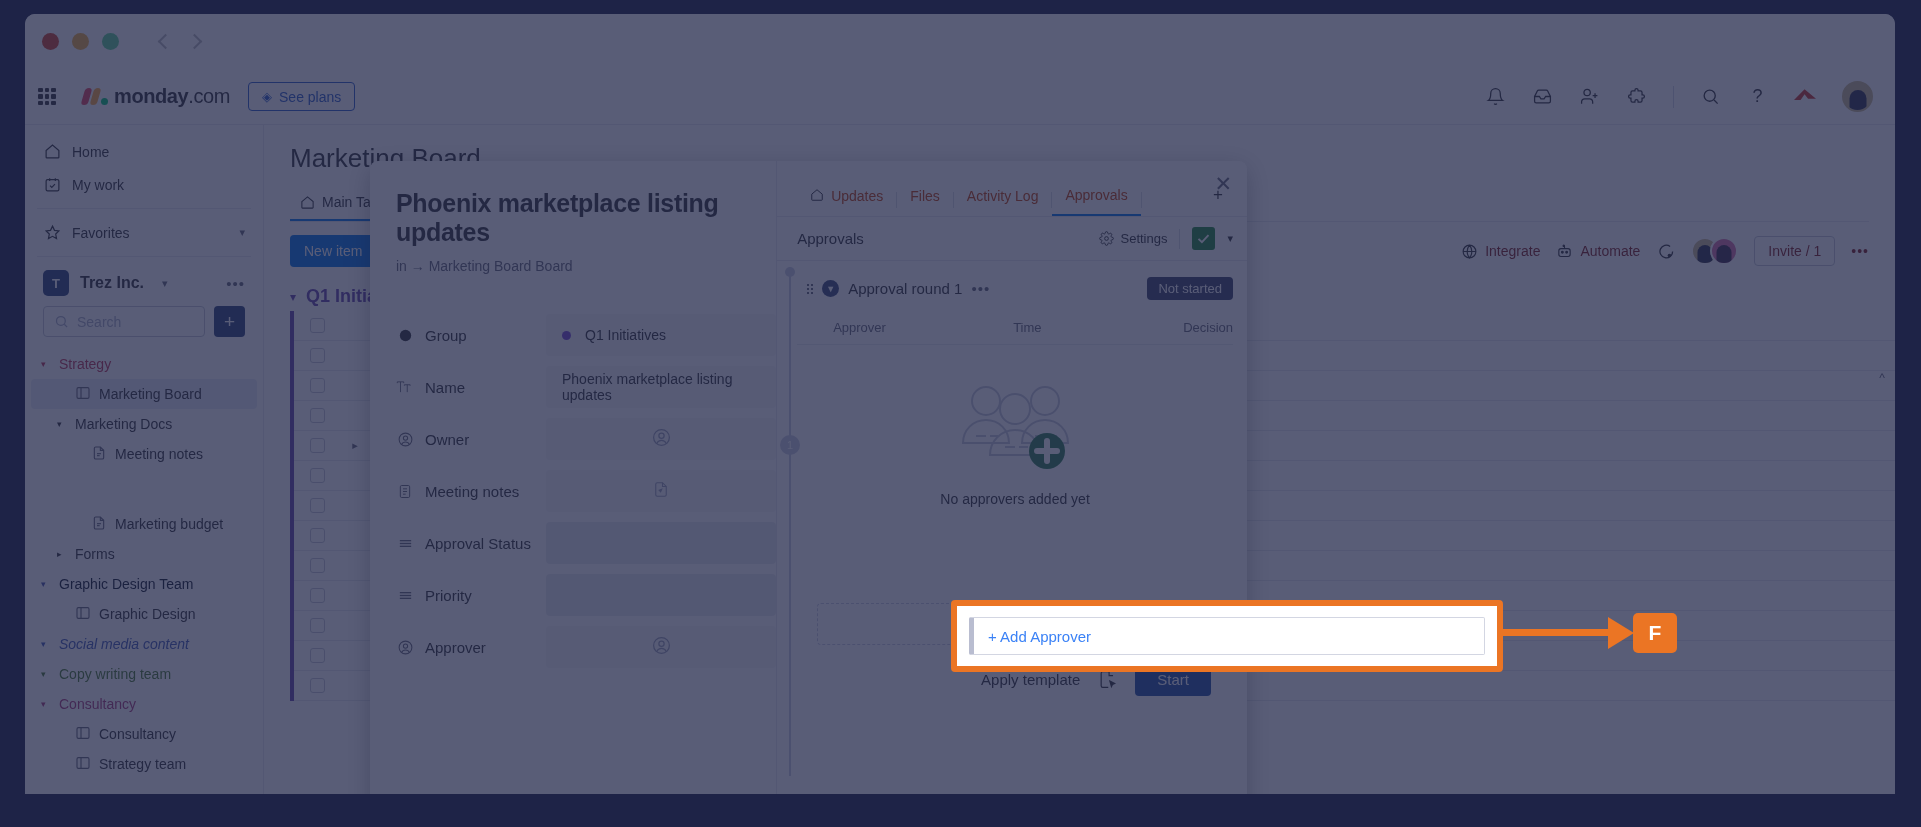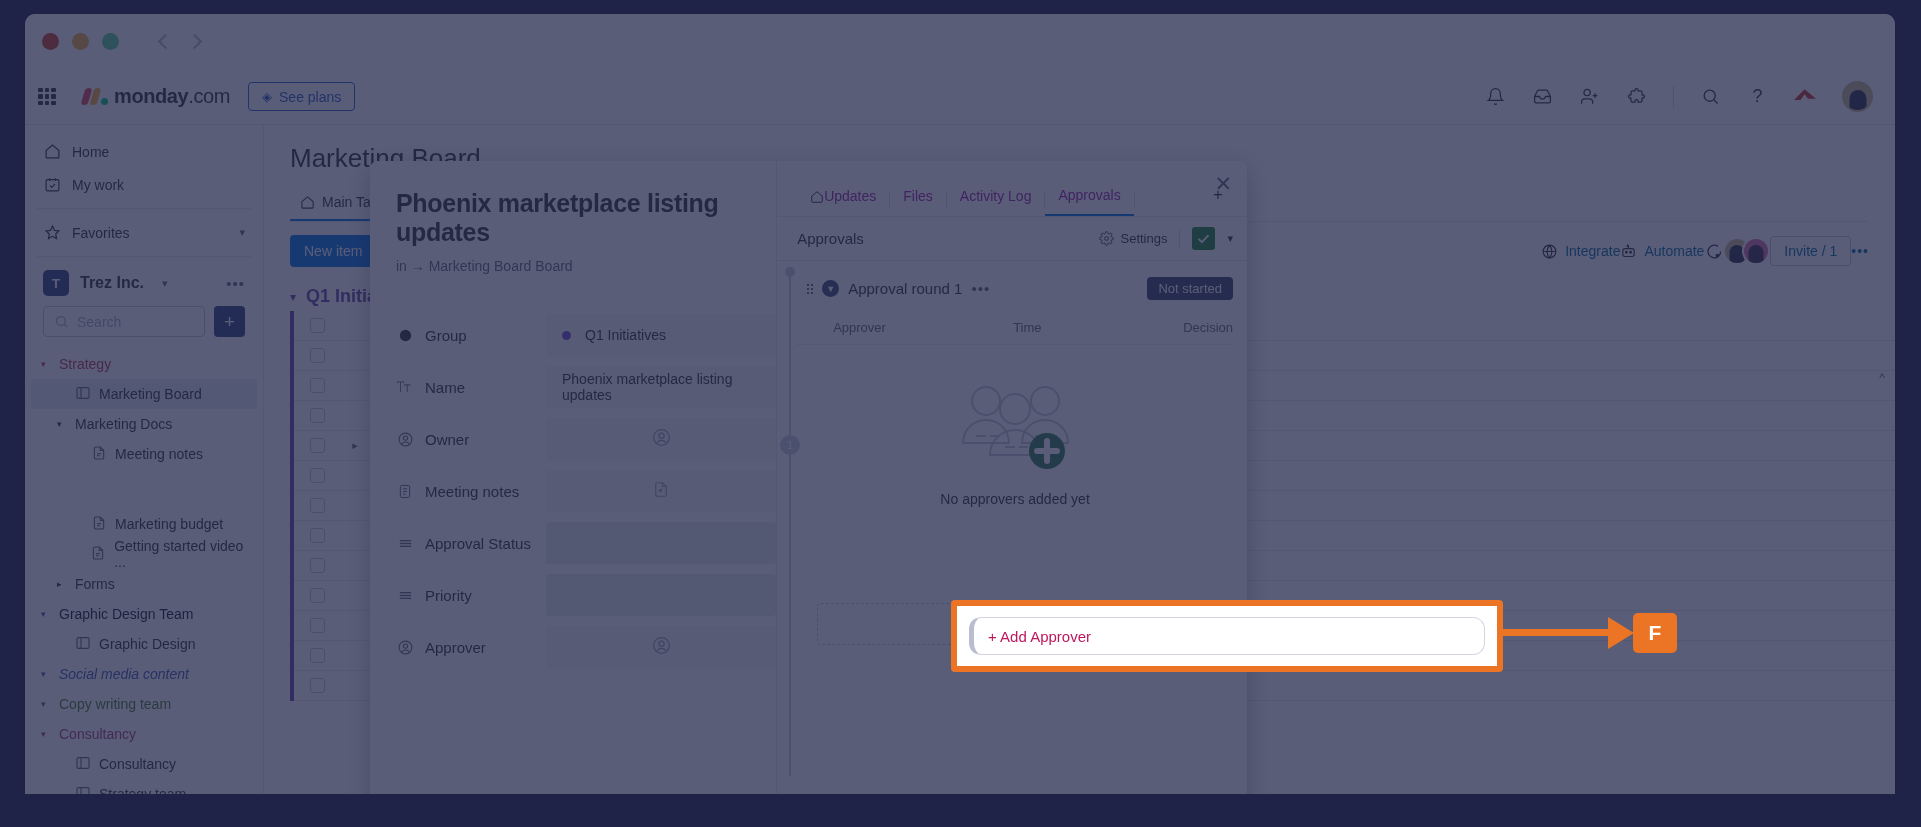--- a/index.html
+++ b/index.html
@@ -198,21 +198,21 @@
   #board-toolbar { display:flex; align-items:center; padding: 13px 26px; gap: 14px; }
   #new-item {
     background: #0073ea; color: #fff; font-size: 14px;
     height: 32px; border-radius: 4px; display: flex; align-items: center;
     cursor: pointer;
   }
   #new-item .lbl { padding: 0 14px; }
   #new-item .dv { width:1px; height:100%; background: rgba(255,255,255,.32); }
   #new-item .cv { padding: 0 9px; font-size: 11px; }
 
-  .tb-right { margin-left:auto; display:flex; align-items:center; font-size:14px; color:#0369a1;}
+  .tb-right { margin-left:auto; display:flex; align-items:center; gap:16px; font-size:14px; color:#7f1d1d;}
   .tb-item { display:flex; align-items:center; gap:7px; cursor:pointer; }
   .avatars { display:flex; }
   .av { width:28px; height:28px; border-radius:50%; border:2px solid #fff; position:relative; overflow:hidden;}
   .av1 { background:#c7b88f; }
   .av2 { background:#d36ea8; margin-left:-9px; }
   .av::after{ content:''; position:absolute; left:50%; top:6px; width:15px; height:22px;
     transform:translateX(-50%); background:#2b2f4a; border-radius:8px 8px 0 0;}
   .av2::after{ background:#3b2b4a; }
   #invite-btn { border:1px solid #c3c6d4; border-radius:4px; height:30px; padding:0 13px;
     display:flex; align-items:center; font-size:14px; cursor:pointer;}
@@ -279,22 +279,22 @@
     position: absolute; right: 15px; top: 12px;
     font-size: 21px; color: #676879; cursor: pointer; line-height:1;
     z-index: 5;
   }
   #mr-tabs {
     display: flex; align-items: center; height: 56px;
     padding: 22px 14px 0 20px; gap: 0;
     border-bottom: 1px solid #e6e9ef;
   }
   .mrt {
-    font-size: 14px; color: #a21caf; padding: 4px 13px 11px;
-    cursor: pointer; display:flex; align-items:flex-end; 
+    font-size: 14px; color: #c2410c; padding: 4px 13px 11px;
+    cursor: pointer; display:flex; align-items:flex-start; gap:7px;
     position: relative;
   }
   .mrt.active { border-bottom: 2px solid #0073ea; }
   .mrt-sep { width:1px; height:16px; background:#d9dbe4; }
   .mrt-plus { margin-left:auto; font-size:17px; color:#323338; padding: 0 10px 9px; cursor:pointer; }
 
   #mr-head {
     display: flex; align-items: center; height: 44px;
     padding: 0 14px 0 20px; border-bottom: 1px solid #e6e9ef;
   }
@@ -354,23 +354,23 @@
     border: 6px solid #eb7524;
     background: #ffffff;
     border-radius: 4px;
     z-index: 60;
     display: flex; align-items: center;
     padding: 0 12px;
   }
   #add-approver-field {
     flex: 1; height: 38px; border: 1px solid #d3d6e2;
     border-left: 5px solid #b9bdd0;
-    border-radius: 12px;
+    border-radius: 2px;
     display:flex; align-items:center; padding-left: 14px;
-    font-size:15px; color:#be185d;
+    font-size:15px; color:#3b82f6;
   }
 
   #add-round-btn {
     margin: 8px 14px 0 20px; height: 42px;
     border: 1px dashed #c9cce0; border-radius: 4px;
     display:flex; align-items:center; justify-content:center;
     font-size:15px; color:#323338; cursor:pointer;
   }
   #mr-footer {
     display:flex; align-items:center; justify-content:flex-end;
@@ -570,30 +570,20 @@
             </div>
             <div class="tree-row" style="padding-left: 42px; margin-top: 40px;">
               <span class="caret"></span>
               <span><svg width="16" height="16" viewBox="0 0 24 24" fill="none" stroke="#676879" stroke-width="1.7">
                   <path d="M14 3H7a2 2 0 0 0-2 2v14a2 2 0 0 0 2 2h10a2 2 0 0 0 2-2V8z"></path>
                   <path d="M14 3v5h5"></path>
                   <line x1="9" y1="13" x2="15" y2="13"></line>
                   <line x1="9" y1="16" x2="13" y2="16"></line>
                 </svg></span>
               <span style="color: rgb(50, 51, 56);">Marketing budget</span>
-            </div>
-            <div class="tree-row" style="padding-left: 42px;">
-              <span class="caret"></span>
-              <span><svg width="16" height="16" viewBox="0 0 24 24" fill="none" stroke="#676879" stroke-width="1.7">
-                  <path d="M14 3H7a2 2 0 0 0-2 2v14a2 2 0 0 0 2 2h10a2 2 0 0 0 2-2V8z"></path>
-                  <path d="M14 3v5h5"></path>
-                  <line x1="9" y1="13" x2="15" y2="13"></line>
-                  <line x1="9" y1="16" x2="13" y2="16"></line>
-                </svg></span>
-              <span style="color: rgb(50, 51, 56);">Getting started video ...</span>
             </div>
             <div class="tree-row" style="padding-left: 26px;">
               <span class="caret" style="color: rgb(50, 51, 56);">▸</span>
               <span style="color: rgb(50, 51, 56);">Forms</span>
             </div>
             <div class="tree-row" style="padding-left: 10px;">
               <span class="caret" style="color: rgb(71, 86, 168);">▾</span>
               <span style="color: #0f172a; font-weight: 500;">Graphic Design Team</span>
             </div>
             <div class="tree-row" style="padding-left: 26px;">
@@ -998,20 +988,29 @@
                     <line x1="71" y1="68" x2="80" y2="68"></line>
                 </g>
                 <circle cx="99" cy="72" r="18" fill="#2e7d52"></circle>
                 <path d="M99 62v20M89 72h20" stroke="#ffffff" stroke-width="6" stroke-linecap="round"></path>
               </svg>
               <div class="empty-text">No approvers added yet</div>
             </div>
 
             <div id="add-round-btn" style="margin-top:96px;">Add new round</div>
 
+            <div id="mr-footer">
+              <span class="apply-tpl">Apply template</span>
+              <svg width="19" height="19" viewBox="0 0 24 24" fill="none" stroke="#323338" stroke-width="1.5">
+                  <path d="M14 2H6a2 2 0 0 0-2 2v16a2 2 0 0 0 2 2h7"></path>
+                  <path d="M14 2v5h5"></path>
+                  <path d="M15 14l6 3-2.6 1.1L17 21z" fill="#323338"></path>
+                </svg>
+              <span id="start-btn">Start</span>
+            </div>
           </div>
         </div>
       </div>
 
     </div>
   </div>
 
   <div id="dim"></div>
 
   <div id="add-approver-highlight">

